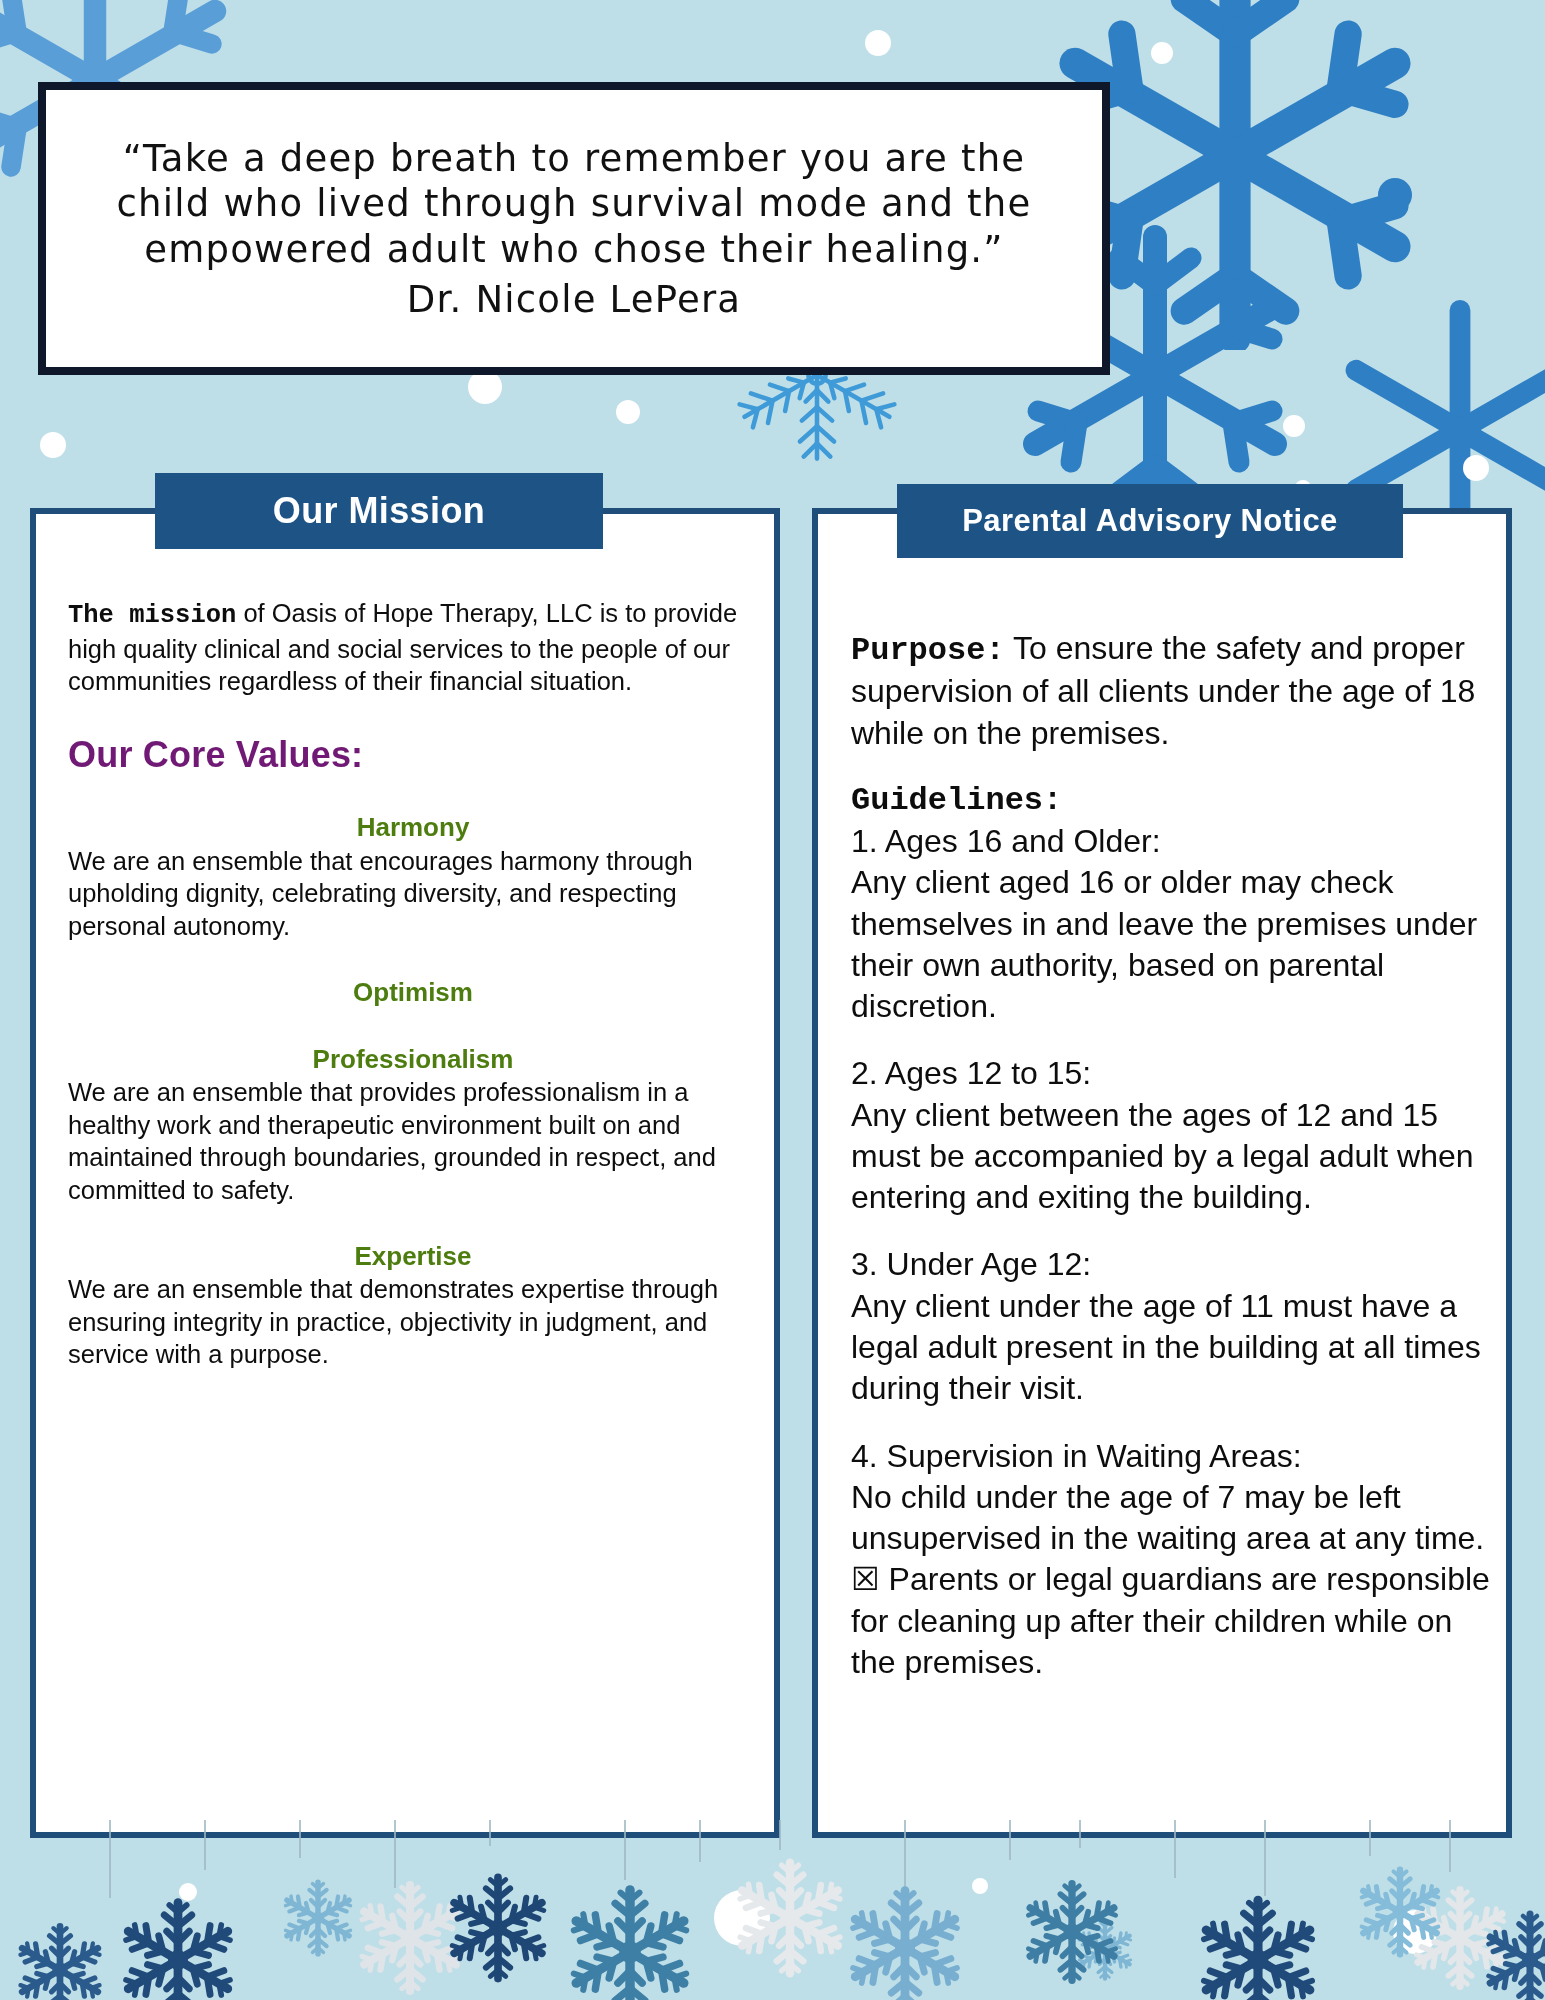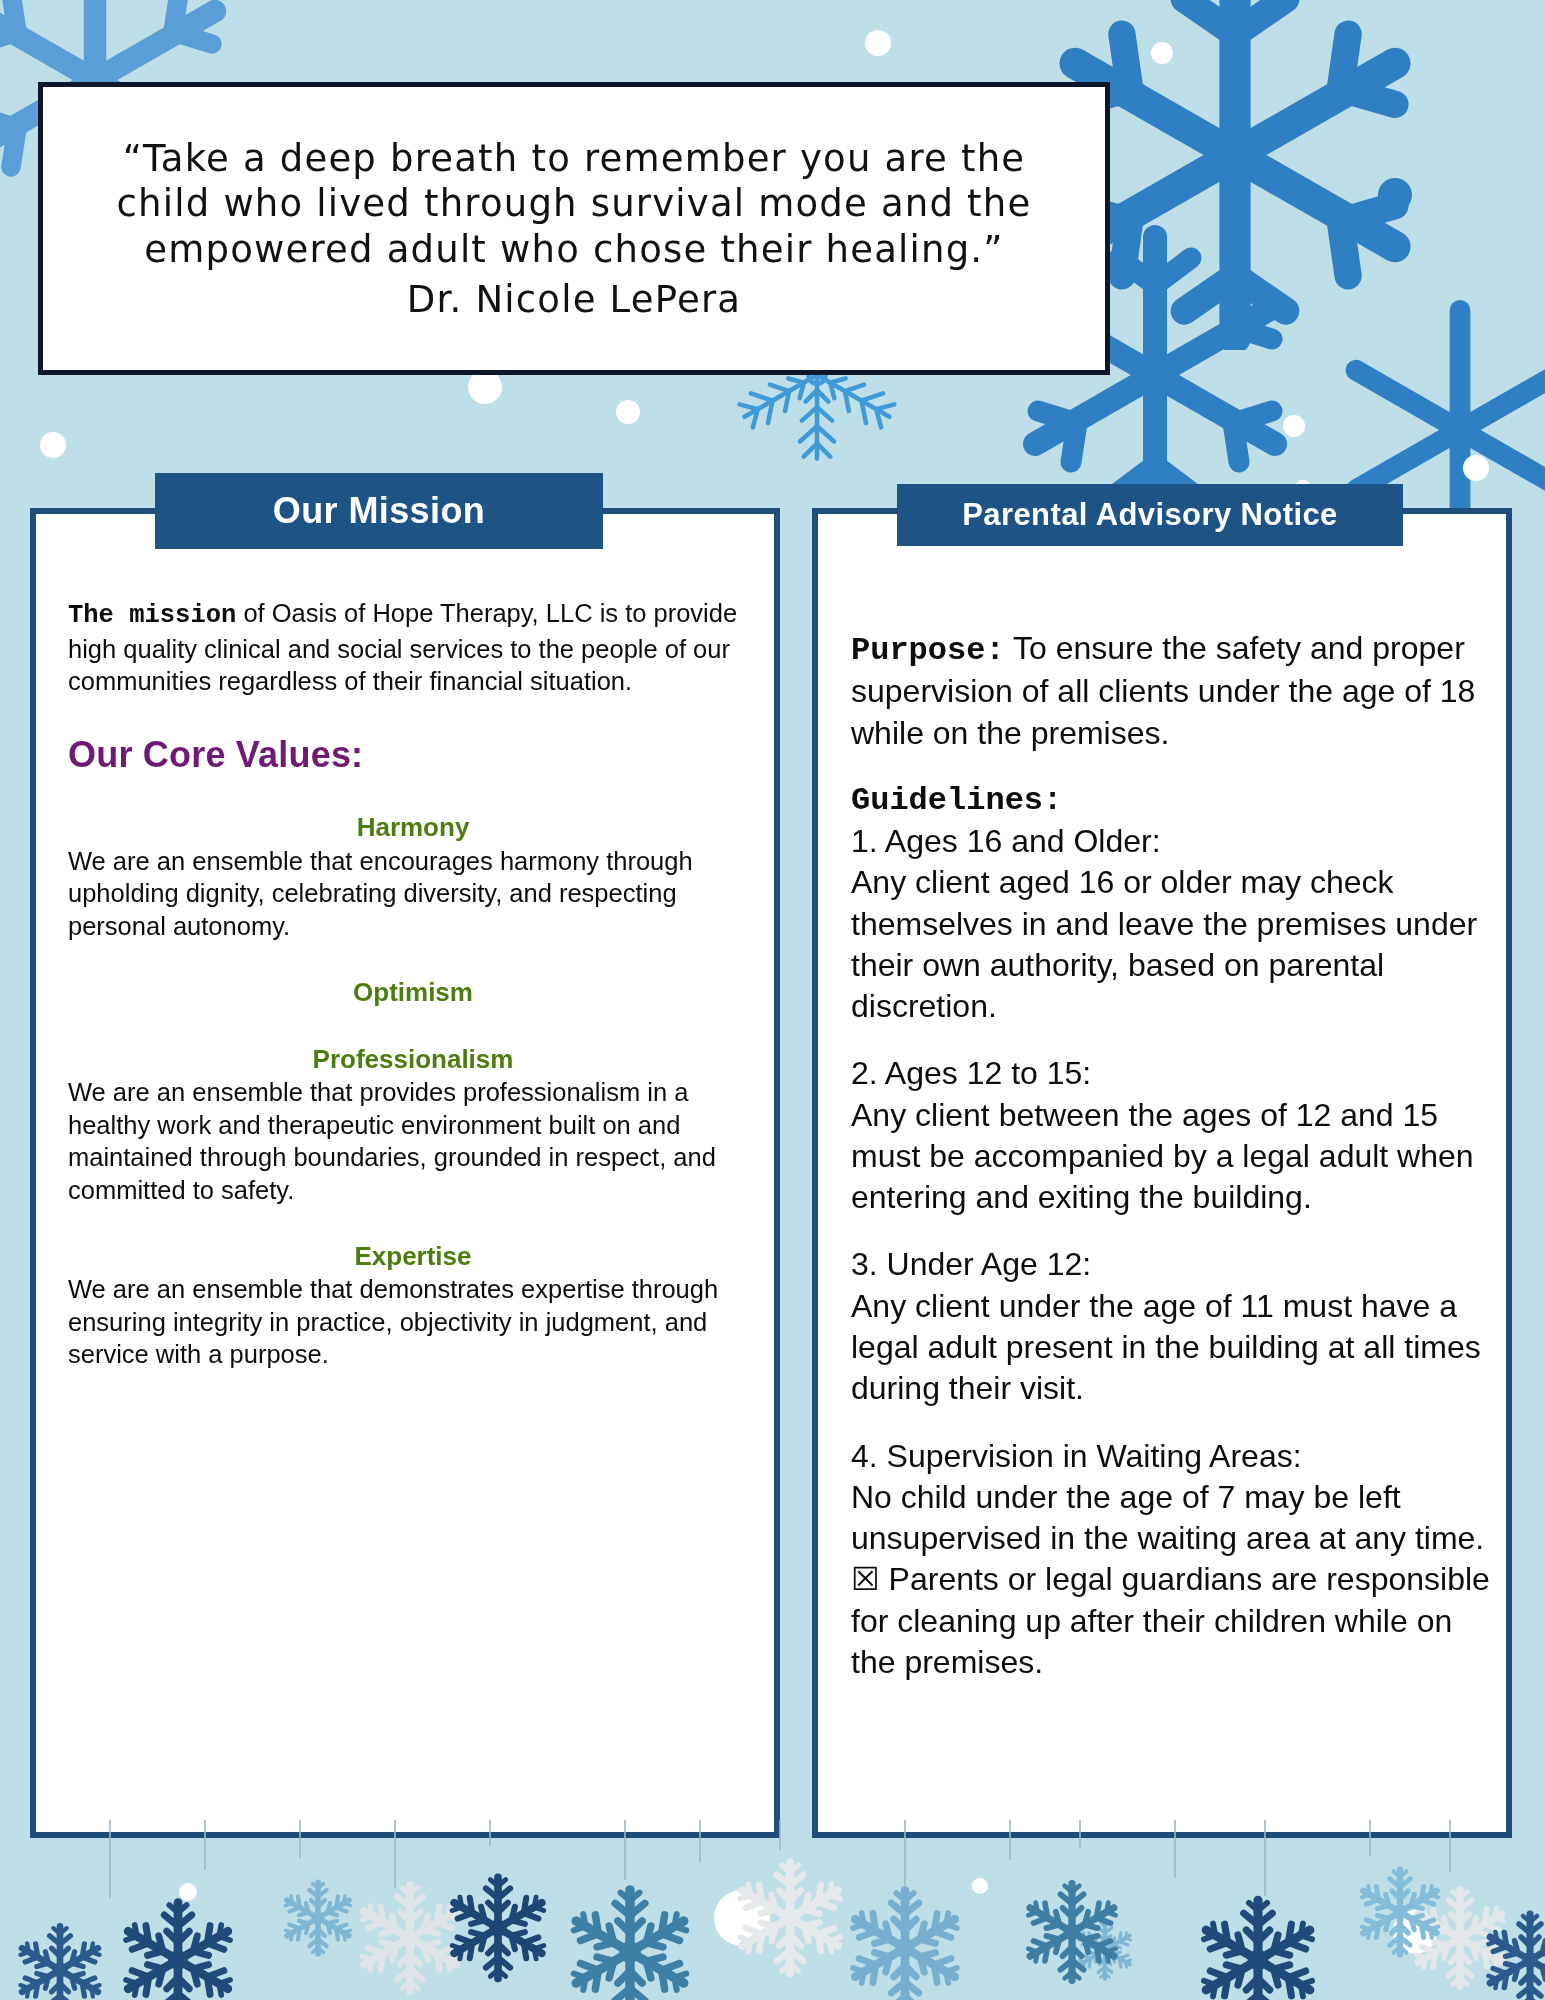--- a/index.html
+++ b/index.html
@@ -13,21 +13,21 @@
   
   .deco{position:absolute;inset:0;pointer-events:none;z-index:0;}
   .deco svg{position:absolute;}
 
   .dot{position:absolute;border-radius:50%;background:#ffffff;z-index:0;}
   .dot.blue{background:#2f7fc4;}
 
   
   .quote-box{
     position:absolute;left:38px;top:82px;width:1072px;height:293px;
-    background:#ffffff;border:5px solid #0f172a;
+    background:#ffffff;border:8px solid #0f172a;
     box-sizing:border-box;z-index:5;
     display:flex;flex-direction:column;align-items:center;justify-content:center;
   }
   .quote-text{
     font-family:"DejaVu Sans", sans-serif;
     font-size:37px;line-height:1.22;color:#111;
     text-align:center;letter-spacing:1.2px;
     padding:0 36px;margin:0;font-weight:400;
   }
   .quote-author{
@@ -44,21 +44,21 @@
   .panel-left{left:30px;top:508px;width:750px;height:1330px;}
   .panel-right{left:812px;top:508px;width:700px;height:1330px;}
 
   .banner{
     position:absolute;z-index:6;background:#1e5385;
     color:#ffffff;font-weight:bold;
     display:flex;align-items:center;justify-content:center;
     letter-spacing:0.4px;
   }
   .banner-left{left:155px;top:473px;width:448px;height:76px;font-size:36px;}
-  .banner-right{left:897px;top:484px;width:506px;height:62px;font-size:31px;}
+  .banner-right{left:897px;top:484px;width:506px;height:74px;font-size:31px;}
 
   .panel-body{
     position:absolute;z-index:7;color:#0d0d0d;
     font-size:25.5px;line-height:1.275;
   }
   .body-left{left:68px;top:597px;width:690px;}
   .body-right{left:851px;top:600px;width:650px;}
 
   .body-right{font-size:32px;line-height:1.29;margin-top:28px;}
 

